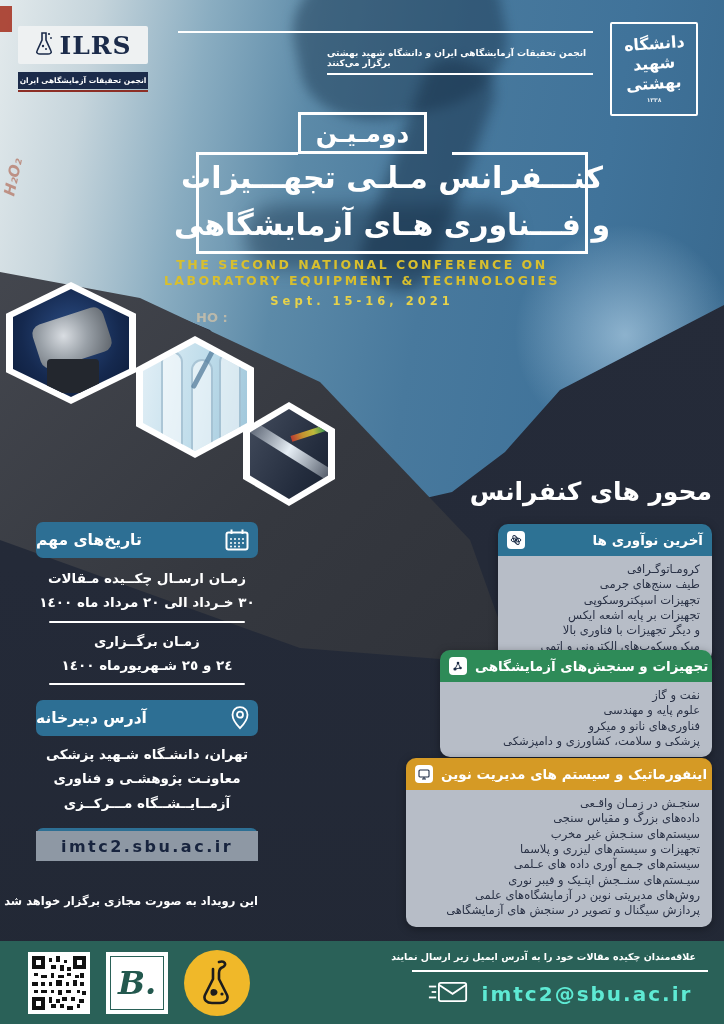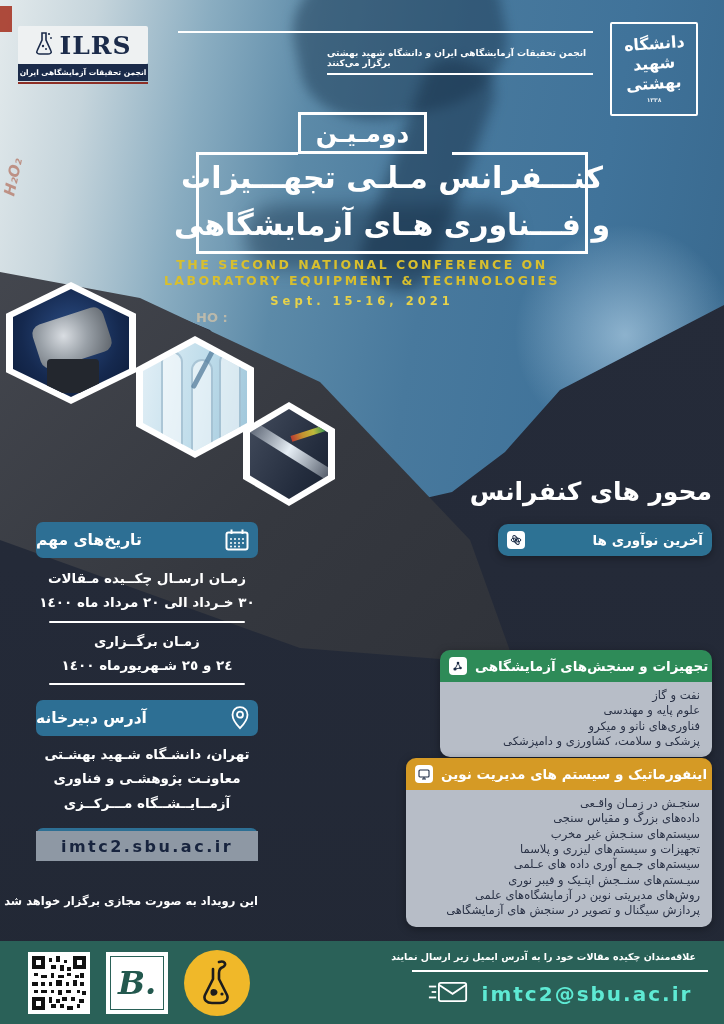--- a/index.html
+++ b/index.html
@@ -44,21 +44,21 @@
   .hex3 .hex-in{ background:linear-gradient(120deg,#434c5d 0%,#232c3d 70%,#1a2231 100%); }
   .hex3 .prism{position:absolute;left:-16px;top:38px;width:120px;height:12px;transform:rotate(32deg);
     background:linear-gradient(90deg,rgba(255,255,255,0),#e6eef5 45%,rgba(255,255,255,0));}
   .hex3 .rainbow{position:absolute;left:40px;top:18px;width:58px;height:6px;transform:rotate(-18deg);
     background:linear-gradient(90deg,#d43c2c,#e0a12c,#d8d23a,#3da557,#3a6ec0,#7a3fb0);opacity:.85;}
 
   
   .ilrs{ position:absolute; left:18px; top:26px; width:130px; }
   .ilrs .box{ height:38px; background:#eef1f2; border-radius:2px; display:flex; align-items:center; justify-content:center; gap:5px; }
   .ilrs .acr{ font-family:"DejaVu Serif", serif; font-weight:bold; font-size:25px; color:#1b2b4a; letter-spacing:1px; }
-  .ilrs .bar{ height:17px; background:#1b2b4a; display:flex; align-items:center; justify-content:center; }
+  .ilrs .bar{ height:17px; background:#1b2b4a; display:flex; align-items:center; justify-content:center;margin-top:8px; }
   .ilrs .bar span{ color:#fff; font-size:7.5px; font-weight:bold; direction:rtl; }
   .ilrs .redline{ height:2px; background:#8d2f26; margin-top:1px; }
 
   .banner-topline{ position:absolute; left:178px; top:31px; width:415px; height:2px; background:#fff; }
   .banner{ position:absolute; right:131px; top:33px; width:266px; direction:rtl; }
   .banner span{ display:block; color:#fff; font-weight:bold; font-size:9px; text-align:left; padding:15px 0 5px; border-bottom:2px solid #fff; }
 
   .sbu{ position:absolute; left:610px; top:22px; width:88px; height:94px; border:2.5px solid #fff; border-radius:2px;
         display:flex; flex-direction:column; align-items:center; justify-content:center; direction:rtl; }
   .sbu span{ color:#fff; font-weight:bold; font-size:16px; line-height:1.25; transform:rotate(-4deg); }
@@ -206,20 +206,28 @@
   <div class="topic-box box1">
     <div class="topic-head">
       <span class="ticon">
         <svg width="12" height="12" viewBox="0 0 12 12">
             <ellipse cx="6" cy="6" rx="5" ry="2" fill="none" stroke="#1c2b45" stroke-width="1"></ellipse>
             <ellipse cx="6" cy="6" rx="5" ry="2" transform="rotate(60 6 6)" fill="none" stroke="#1c2b45" stroke-width="1"></ellipse>
             <circle cx="6" cy="6" r="1.3" fill="#1c2b45"></circle>
           </svg>
       </span>
       <span class="tlabel">آخرین نوآوری ها</span>
+    </div>
+    <div class="topic-body">
+      <div class="topic-item">کرومـاتوگـرافی</div>
+      <div class="topic-item">طیف سنج‌های جرمی</div>
+      <div class="topic-item">تجهیزات اسپکتروسکوپی</div>
+      <div class="topic-item">تجهیزات بر پایه اشعه ایکس</div>
+      <div class="topic-item">و دیگر تجهیزات با فناوری بالا</div>
+      <div class="topic-item">میکروسکوپ‌های الکترونی و اتمی</div>
     </div>
   </div>
 
   <div class="topic-box box2">
     <div class="topic-head">
       <span class="ticon">
         <svg width="12" height="12" viewBox="0 0 12 12">
             <circle cx="3" cy="9" r="1.6" fill="#1c2b45"></circle>
             <circle cx="8.5" cy="8" r="1.3" fill="#1c2b45"></circle>
             <circle cx="6" cy="3" r="1.3" fill="#1c2b45"></circle>
@@ -294,21 +302,21 @@
   <div class="side-head addr-head">
     <span class="hlabel">آدرس دبیرخانه</span>
     <span class="hicon right">
       <svg width="18" height="26" viewBox="0 0 24 32">
           <path d="M12 1.5 C6 1.5 2 6 2 11.5 c0 7.5 10 18 10 18 s10-10.5 10-18 C22 6 18 1.5 12 1.5 z" fill="none" stroke="#fff" stroke-width="2.4"></path>
           <circle cx="12" cy="11.5" r="4" fill="none" stroke="#fff" stroke-width="2.4"></circle>
         </svg>
     </span>
   </div>
   <div class="side-body addr-body">
-    <div class="side-line">تهران، دانشـگاه شـهید بهشـتی</div>
+    <div class="side-line">تهران، دانشـگاه شـهید پزشکی</div>
     <div class="side-line">معاونـت پژوهشـی و فناوری</div>
     <div class="side-line">آزمــایــشــگاه مـــرکــزی</div>
   </div>
 
   <div class="side-head web-head">
     <span class="hicon left">
       <svg width="22" height="22" viewBox="0 0 24 24">
           <circle cx="11" cy="11" r="9" fill="none" stroke="#fff" stroke-width="1.8"></circle>
           <ellipse cx="11" cy="11" rx="4" ry="9" fill="none" stroke="#fff" stroke-width="1.4"></ellipse>
           <line x1="2" y1="11" x2="20" y2="11" stroke="#fff" stroke-width="1.4"></line>

